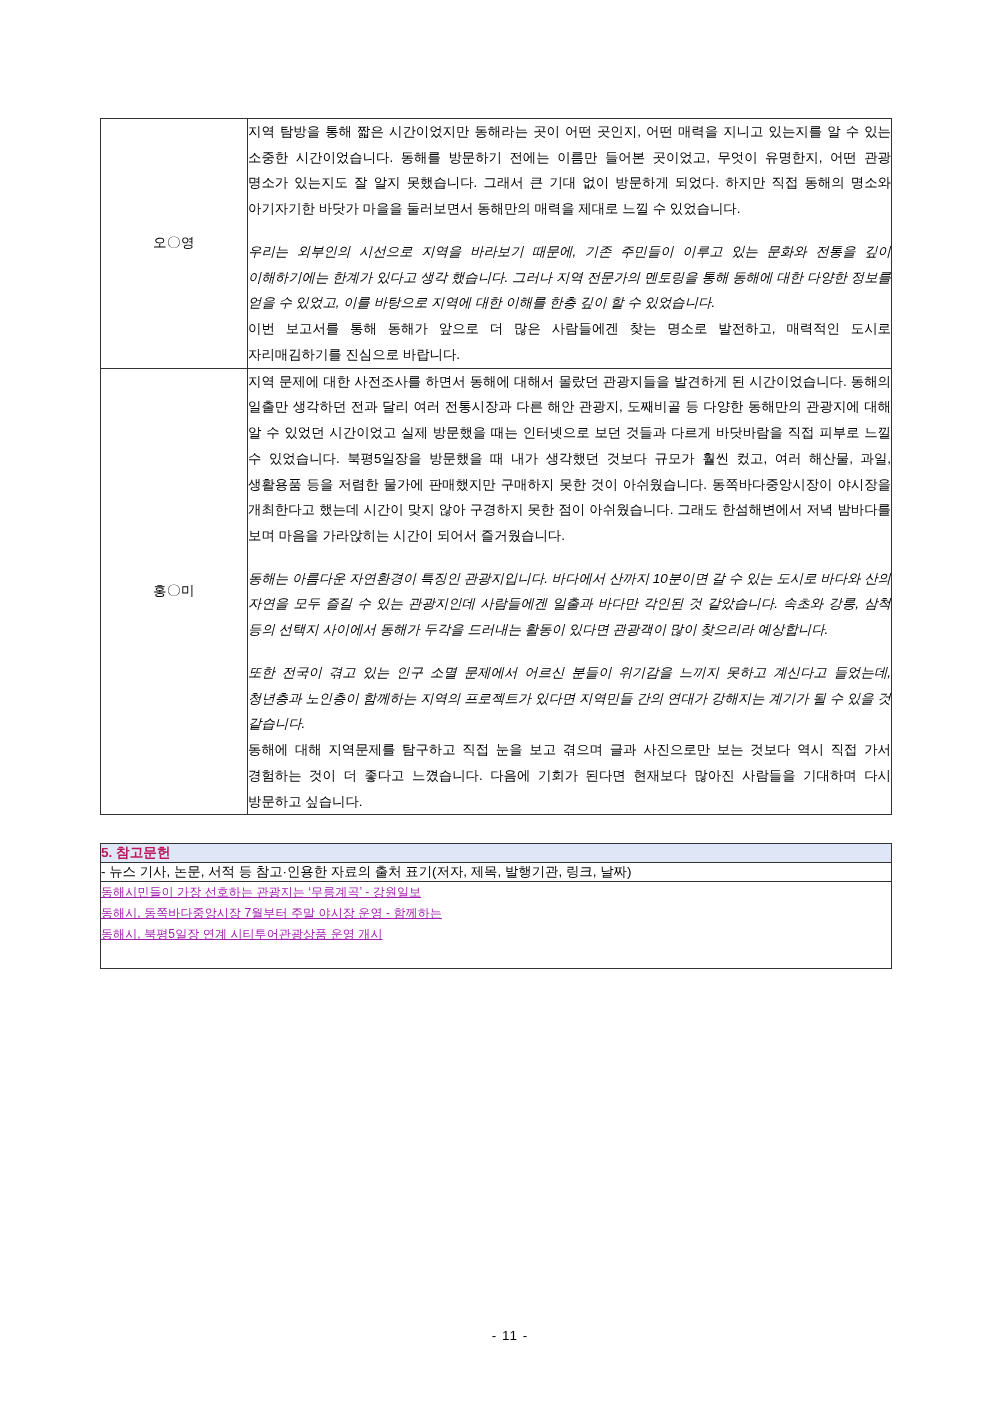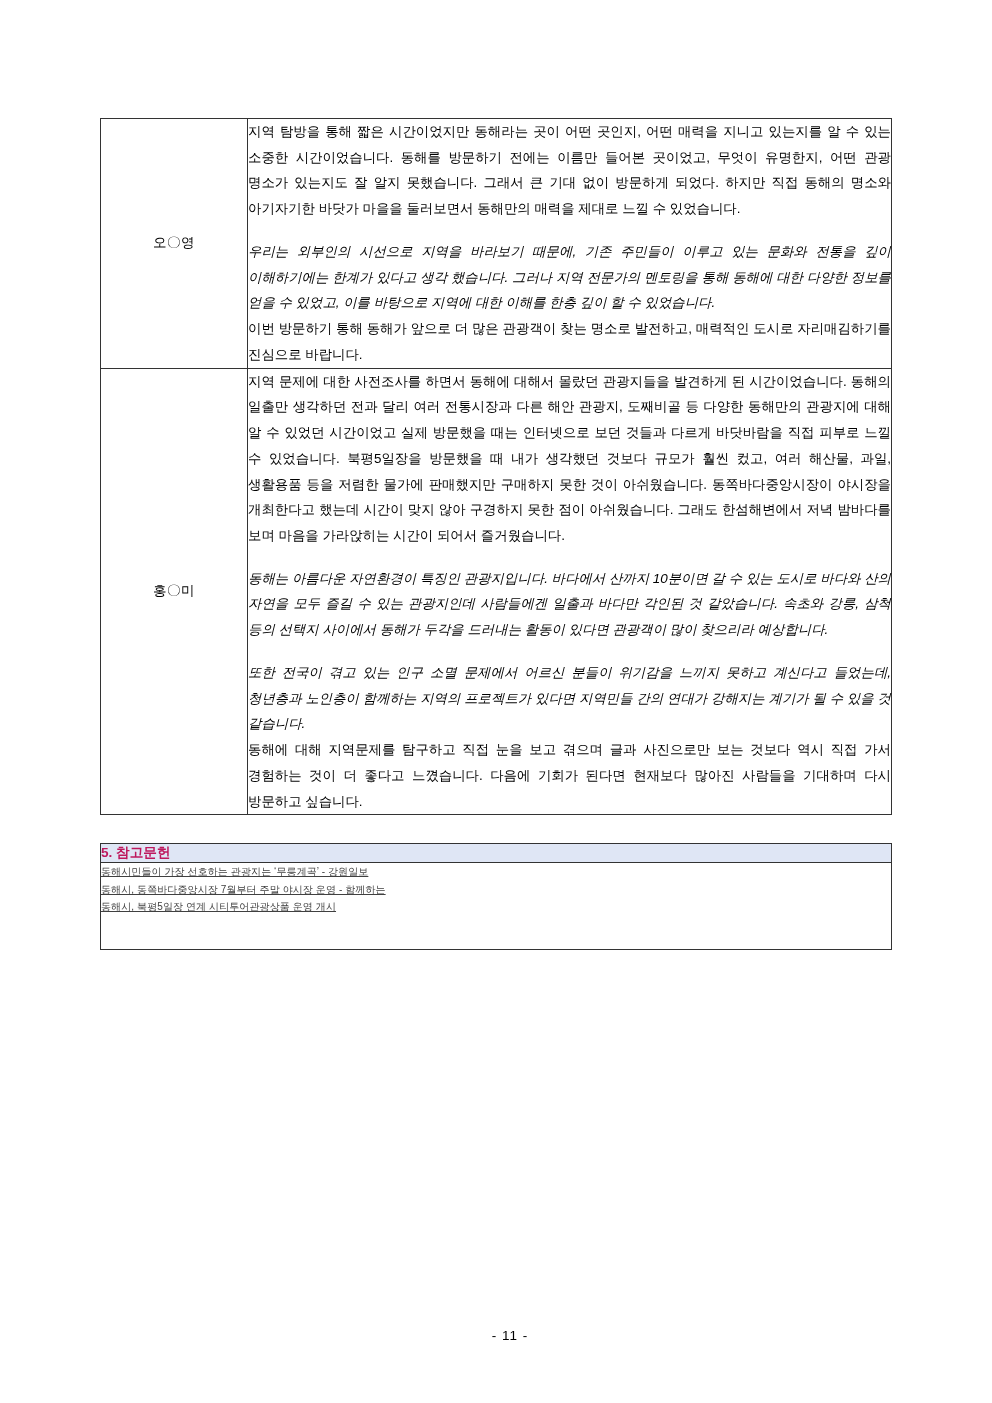--- a/index.html
+++ b/index.html
@@ -79,23 +79,23 @@
     padding: 9px 12px 10px 14px;
     font-size: 13.4px;
   }
   td.ref-links {
     padding: 14px 12px 20px 14px;
     height: 86px;
     vertical-align: top;
   }
   a.reflink {
     display: block;
-    color: #404040;
+    color: #a21caf;
     text-decoration: underline;
-    font-size: 10px;
+    font-size: 12px;
     line-height: 1.75;
     letter-spacing: 0.1px;
   }
   .pagenum {
     position: absolute;
     left: 0;
     right: 0;
     top: 1328px;
     text-align: center;
     font-size: 13.5px;
@@ -108,21 +108,21 @@
 
 <div class="page">
 
   <table class="main">
     <tbody>
         <tr>
       <td class="name-cell">오〇영</td>
       <td class="body-cell">
         <p class="para">지역 탐방을 통해 짧은 시간이었지만 동해라는 곳이 어떤 곳인지, 어떤 매력을 지니고 있는지를 알 수 있는 소중한 시간이었습니다. 동해를 방문하기 전에는 이름만 들어본 곳이었고, 무엇이 유명한지, 어떤 관광 명소가 있는지도 잘 알지 못했습니다. 그래서 큰 기대 없이 방문하게 되었다. 하지만 직접 동해의 명소와 아기자기한 바닷가 마을을 둘러보면서 동해만의 매력을 제대로 느낄 수 있었습니다.</p>
         <p class="para gap">우리는 외부인의 시선으로 지역을 바라보기 때문에, 기존 주민들이 이루고 있는 문화와 전통을 깊이 이해하기에는 한계가 있다고 생각 했습니다. 그러나 지역 전문가의 멘토링을 통해 동해에 대한 다양한 정보를 얻을 수 있었고, 이를 바탕으로 지역에 대한 이해를 한층 깊이 할 수 있었습니다.</p>
-        <p class="para">이번 방문하기 통해 동해가 앞으로 더 많은 관광객이 찾는 명소로 발전하고, 매력적인 도시로 자리매김하기를 진심으로 바랍니다.</p>
+        <p class="para">이번 보고서를 통해 동해가 앞으로 더 많은 사람들에겐 찾는 명소로 발전하고, 매력적인 도시로 자리매김하기를 진심으로 바랍니다.</p>
       </td>
     </tr>
     <tr>
       <td class="name-cell">홍〇미</td>
       <td class="body-cell">
         <p class="para">지역 문제에 대한 사전조사를 하면서 동해에 대해서 몰랐던 관광지들을 발견하게 된 시간이었습니다. 동해의 일출만 생각하던 전과 달리 여러 전통시장과 다른 해안 관광지, 도째비골 등 다양한 동해만의 관광지에 대해 알 수 있었던 시간이었고 실제 방문했을 때는 인터넷으로 보던 것들과 다르게 바닷바람을 직접 피부로 느낄 수 있었습니다. 북평5일장을 방문했을 때 내가 생각했던 것보다 규모가 훨씬 컸고, 여러 해산물, 과일, 생활용품 등을 저렴한 물가에 판매했지만 구매하지 못한 것이 아쉬웠습니다. 동쪽바다중앙시장이 야시장을 개최한다고 했는데 시간이 맞지 않아 구경하지 못한 점이 아쉬웠습니다. 그래도 한섬해변에서 저녁 밤바다를 보며 마음을 가라앉히는 시간이 되어서 즐거웠습니다.</p>
         <p class="para gap">동해는 아름다운 자연환경이 특징인 관광지입니다. 바다에서 산까지 10분이면 갈 수 있는 도시로 바다와 산의 자연을 모두 즐길 수 있는 관광지인데 사람들에겐 일출과 바다만 각인된 것 같았습니다. 속초와 강릉, 삼척 등의 선택지 사이에서 동해가 두각을 드러내는 활동이 있다면 관광객이 많이 찾으리라 예상합니다.</p>
         <p class="para gap">또한 전국이 겪고 있는 인구 소멸 문제에서 어르신 분들이 위기감을 느끼지 못하고 계신다고 들었는데, 청년층과 노인층이 함께하는 지역의 프로젝트가 있다면 지역민들 간의 연대가 강해지는 계기가 될 수 있을 것 같습니다.</p>
         <p class="para">동해에 대해 지역문제를 탐구하고 직접 눈을 보고 겪으며 글과 사진으로만 보는 것보다 역시 직접 가서 경험하는 것이 더 좋다고 느꼈습니다. 다음에 기회가 된다면 현재보다 많아진 사람들을 기대하며 다시 방문하고 싶습니다.</p>
       </td>
@@ -131,20 +131,23 @@
     </table>
 
   <div class="spacer-28"></div>
 
   <table class="ref">
     <tbody>
         <tr>
       <td class="ref-head">5. 참고문헌</td>
     </tr>
     <tr>
+      <td class="ref-note">- 뉴스 기사, 논문, 서적 등 참고·인용한 자료의 출처 표기(저자, 제목, 발행기관, 링크, 날짜)</td>
+    </tr>
+    <tr>
       <td class="ref-links">
         <a class="reflink" href="#">동해시민들이 가장 선호하는 관광지는 ‘무릉계곡’ - 강원일보</a>
         <a class="reflink" href="#">동해시, 동쪽바다중앙시장 7월부터 주말 야시장 운영 - 함께하는</a>
         <a class="reflink" href="#">동해시, 북평5일장 연계 시티투어관광상품 운영 개시</a>
       </td>
     </tr>
   </tbody>
     </table>
 
 </div>

